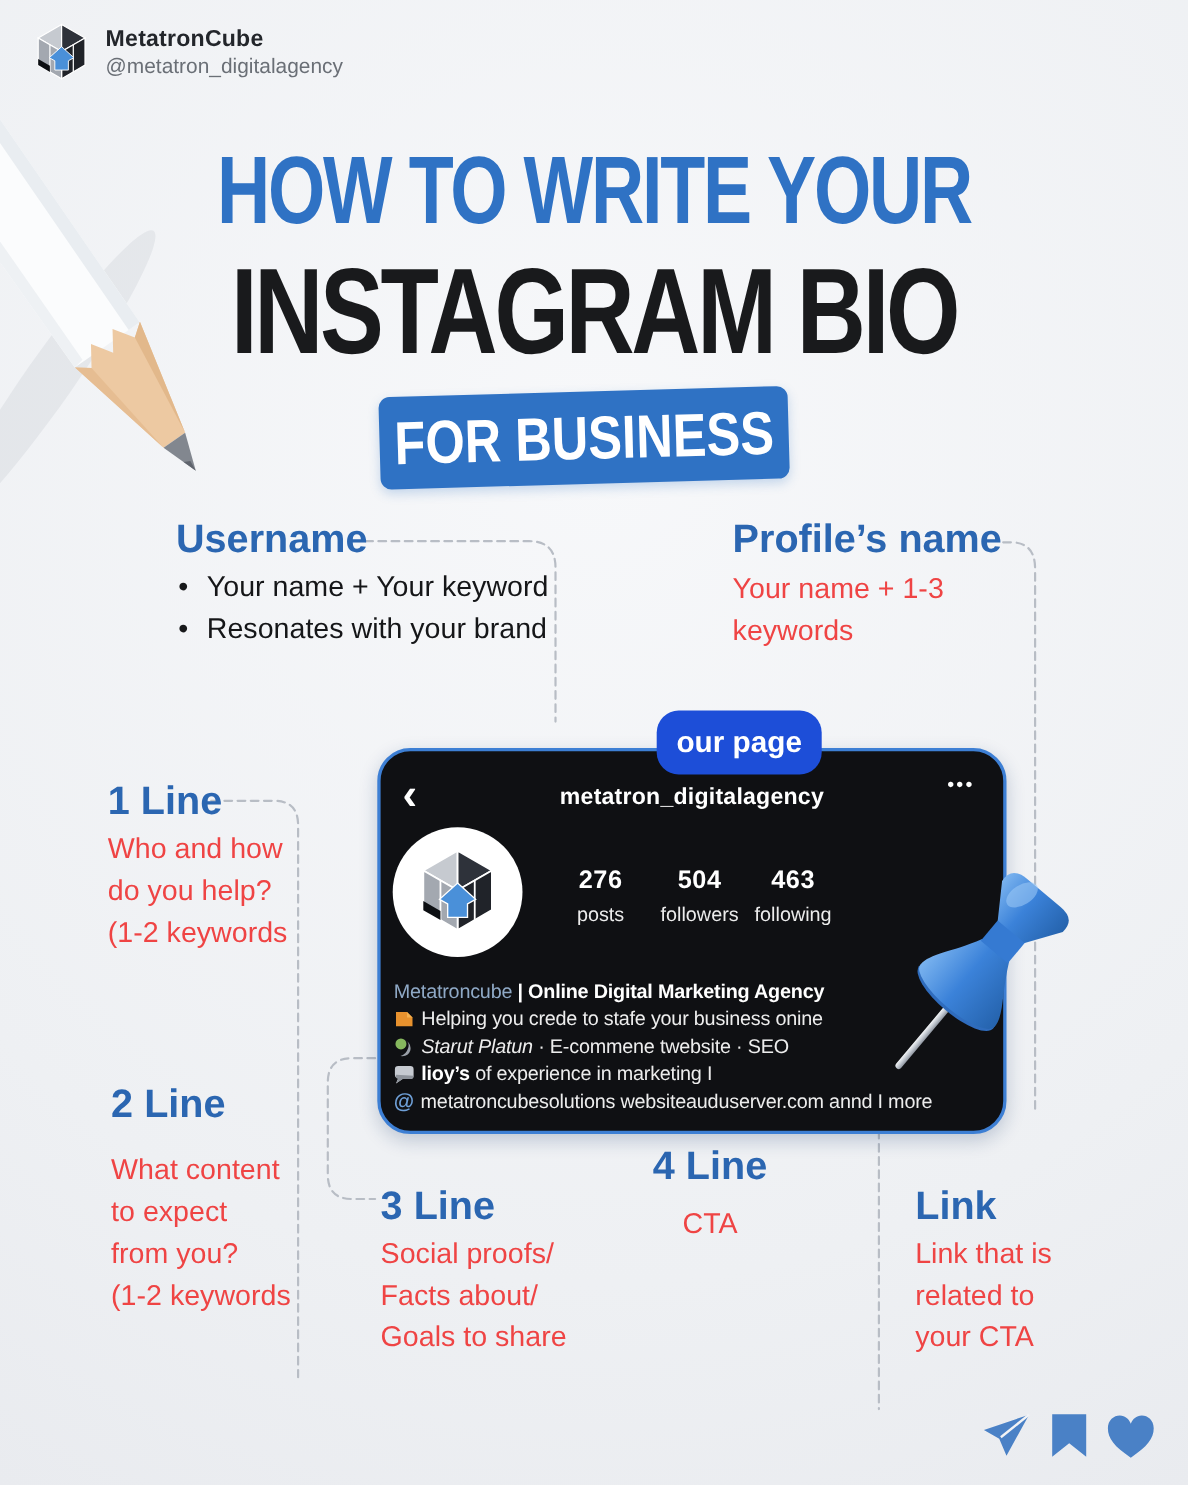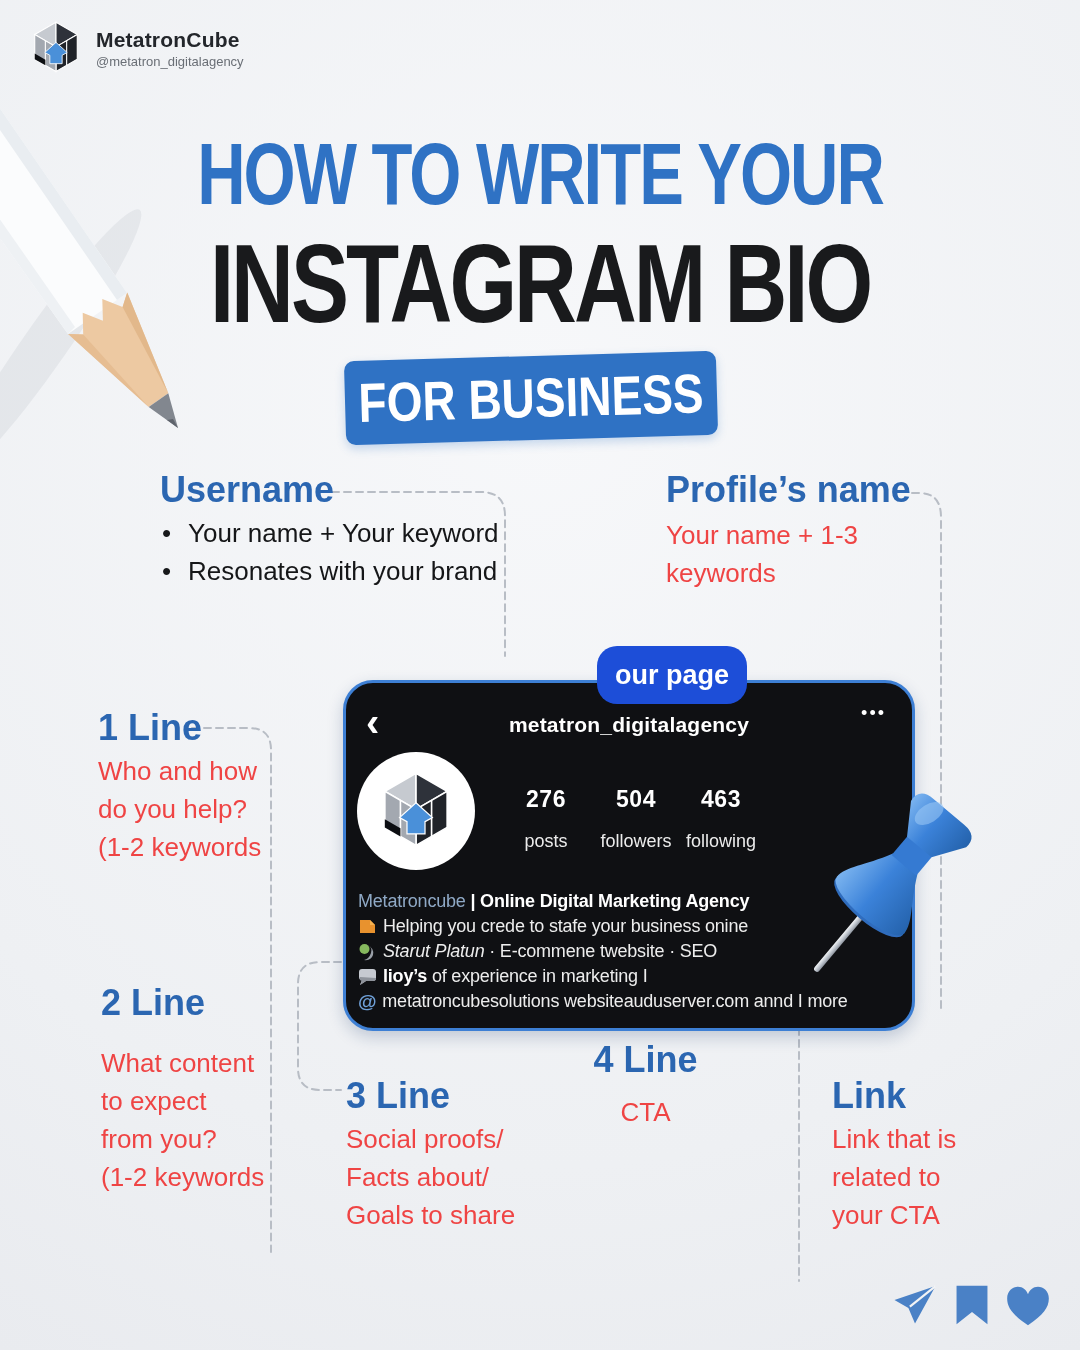--- a/index.html
+++ b/index.html
@@ -3,21 +3,21 @@
 <meta charset="utf-8">
 <style>
   html,body{margin:0;padding:0;}
   body{width:1080px;height:1350px;position:relative;overflow:hidden;
        background:radial-gradient(circle at 50% 30%, #f7f8fa 0%, #eef0f3 70%, #e9ebef 100%);
        font-family:"Liberation Sans", sans-serif;color:#17181a;}
   .abs{position:absolute;}
 
   
   .brand-name{font-size:21px;font-weight:bold;color:#23262b;letter-spacing:.2px;}
-  .brand-handle{font-size:13px;color:#6a6f76;margin-top:2px;}
+  .brand-handle{font-size:19px;color:#6a6f76;margin-top:2px;}
 
   
   .title-line{left:0;width:1080px;text-align:center;font-weight:bold;line-height:1;}
   .t1{top:130px;font-size:67px;letter-spacing:-2px;color:#2f72c4;transform:scaleY(1.3);transform-origin:50% 0;}
   .t2{top:228px;font-size:87px;letter-spacing:-3px;color:#191a1c;transform:scaleY(1.27);transform-origin:50% 0;}
   .badge{left:345px;top:356px;width:372px;height:84px;background:#2f72c4;border-radius:10px;
          display:flex;align-items:center;justify-content:center;transform:rotate(-1.6deg);
          box-shadow:0 4px 10px rgba(47,114,196,.25);}
   .badge span{color:#fff;font-weight:bold;font-size:46px;letter-spacing:0px;display:inline-block;transform:scaleY(1.2);}
 
@@ -34,21 +34,21 @@
   .page-tag{left:597px;top:646px;width:150px;height:58px;background:#1d4ed8;border-radius:20px;
             display:flex;align-items:center;justify-content:center;z-index:7;}
   .page-tag span{color:#fff;font-weight:bold;font-size:27px;}
   .ph-back{left:20px;top:22px;color:#fff;font-size:40px;line-height:34px;font-weight:bold;}
   .ph-user{left:0;top:30px;width:566px;text-align:center;color:#fff;font-weight:bold;font-size:21px;letter-spacing:.2px;}
   .ph-menu{right:26px;top:20px;color:#fff;font-size:18px;letter-spacing:2px;}
   .avatar{left:11px;top:69px;width:118px;height:118px;border-radius:50%;background:#fff;
           display:flex;align-items:center;justify-content:center;}
   .stat{position:absolute;text-align:center;color:#fff;}
   .stat .v{font-size:23px;font-weight:bold;letter-spacing:.5px;}
-  .stat .l{font-size:18px;color:#ececec;margin-top:18px;font-weight:normal;}
+  .stat .l{font-size:18px;color:#ececec;margin-top:8px;font-weight:normal;}
   .bio{left:12px;top:206px;width:548px;font-size:18px;line-height:25px;color:#ededed;letter-spacing:-.2px;}
   .bio-row{display:flex;align-items:center;white-space:pre;}
   .bio-ic{width:19px;height:19px;margin-right:6px;flex:0 0 auto;}
   .bio-name{color:#8fa9c6;}
   .bio-b{color:#fff;font-weight:bold;}
   .bio-i{font-style:italic;}
   .bio-at{color:#6fa0d8;font-size:19px;margin-right:6px;font-weight:bold;}
 
   
   .f-ic{z-index:4;}

